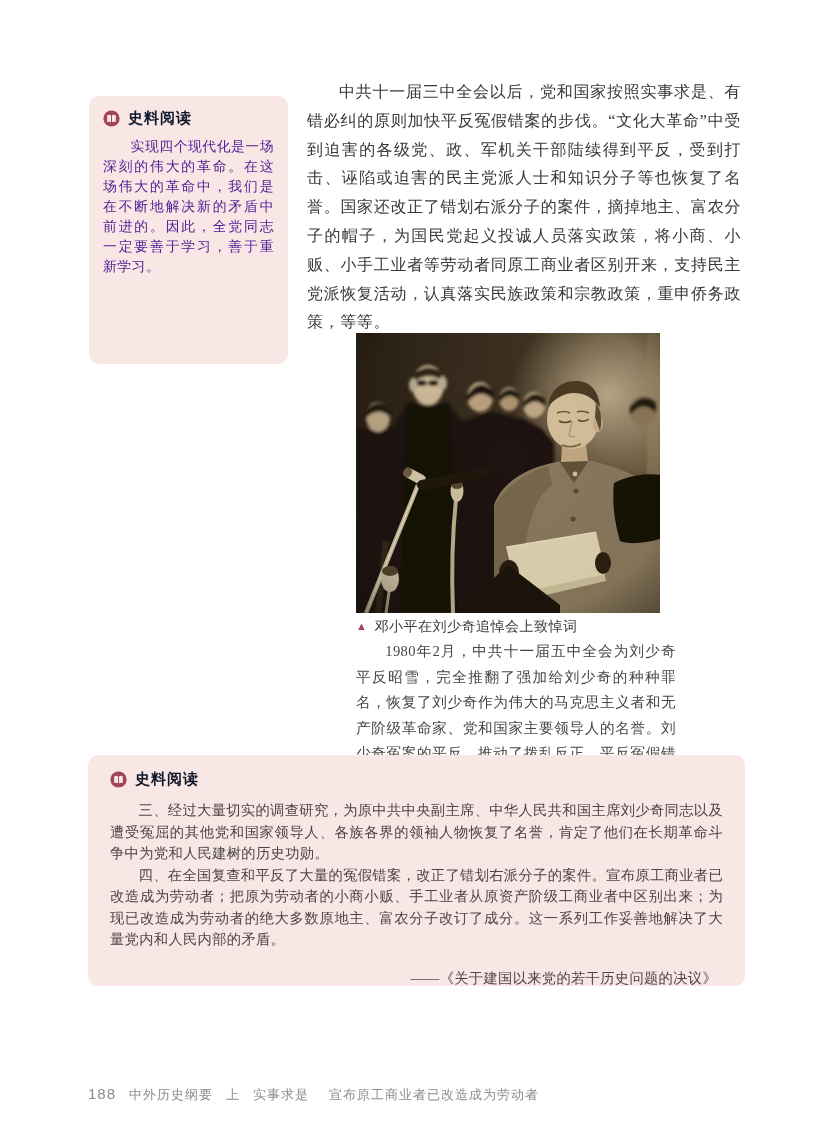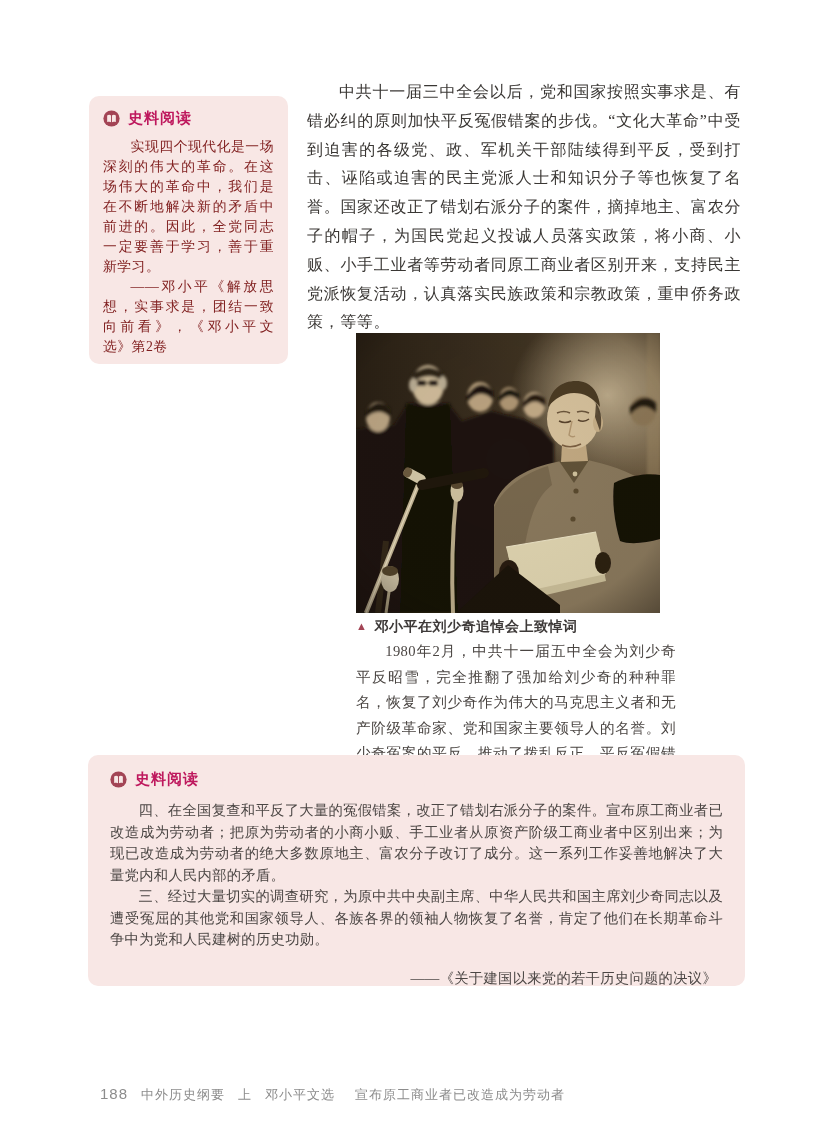--- a/index.html
+++ b/index.html
@@ -9,51 +9,51 @@
     color:#3b3836;
   }
 
   
   .material-box { position:absolute; background:#f8e7e5; border-radius:10px; box-sizing:border-box; }
   .box-sidebar { left:89px; top:96px; width:199px; height:268px; padding:13px 14px; }
   .box-bottom  { left:88px; top:755px; width:657px; height:231px; padding:15px 22px 14px 22px; }
 
   .box-header { display:flex; align-items:center; gap:8px;
     font-family:"Liberation Sans","DejaVu Sans",sans-serif;
-    font-weight:bold; font-size:15px; color:#be185d; letter-spacing:1px; }
+    font-weight:bold; font-size:15px; color:#0f172a; letter-spacing:1px; }
   .book-badge { width:17px; height:17px; flex:0 0 auto; display:block; }
 
   .box-sidebar .box-body { margin-top:9px; font-size:13.8px; line-height:20px;
-    color:#7f1d1d; text-align:justify; letter-spacing:0.5px; }
+    color:#4c1d95; text-align:justify; letter-spacing:0.5px; }
   .box-sidebar p { margin:0; text-indent:2em; }
   .box-sidebar .attr { margin-top:0; }
 
   .box-bottom .box-body { margin-top:11px; font-size:14.3px; line-height:21.5px;
     color:#4b4644; letter-spacing:0.3px; }
   .box-bottom p { margin:0; text-indent:2em; text-align:justify; }
   .box-bottom .attr-right { text-align:right; text-indent:0; padding-right:6px; margin-top:17px; }
 
   
   .main-text { position:absolute; left:307px; top:78px; width:434px;
     font-size:16px; line-height:28.8px; color:#3a3734; text-align:justify; letter-spacing:0.6px; }
   .main-text p { margin:0; text-indent:2em; }
 
   
   .photo-figure { position:absolute; left:356px; top:333px; width:304px; height:280px; margin:0; }
   .photo-figure svg { display:block; width:304px; height:280px; }
 
   
   .caption { position:absolute; left:356px; top:618px; width:320px; }
-  .caption-title { font-size:14px; color:#3e3a39; letter-spacing:0.5px;font-weight:bold; }
+  .caption-title { font-size:14px; color:#3e3a39; letter-spacing:0.5px; }
   .caption-title .marker { color:#a34455; font-size:11px; margin-right:7px; position:relative; top:-1px; }
   .caption-body { margin:3px 0 0 0; font-size:14.6px; line-height:25.6px; color:#4a4542;
     text-align:justify; text-indent:2em; letter-spacing:0.4px; }
 
   
-  .footer { position:absolute; left:100px; top:1058px; display:flex; align-items:baseline;
+  .footer { position:absolute; left:88px; top:1058px; display:flex; align-items:baseline;
     font-family:"Liberation Sans","DejaVu Sans",sans-serif; color:#8c8c8c; }
   .footer .page-num { font-size:15px; letter-spacing:1px; }
   .footer .seg { font-size:13px; margin-left:13px; letter-spacing:1px;margin-top:28px; }
   .footer .seg.wide { margin-left:20px; }
 </style>
 </head>
 <body>
 
 <div class="page">
 
@@ -61,21 +61,20 @@
     <div class="box-header">
       <svg class="book-badge" viewBox="0 0 18 18">
         <circle cx="9" cy="9" r="8.6" fill="#a34455"></circle>
         <path d="M4.4,5.7 C5.8,4.9 7.5,4.9 8.5,5.8 L8.5,12.9 C7.5,12.2 5.8,12.2 4.4,12.8 Z" fill="#f8e7e5"></path>
         <path d="M13.6,5.7 C12.2,4.9 10.5,4.9 9.5,5.8 L9.5,12.9 C10.5,12.2 12.2,12.2 13.6,12.8 Z" fill="#f8e7e5"></path>
       </svg>
       <span>史料阅读</span>
     </div>
     <div class="box-body">
       <p>实现四个现代化是一场深刻的伟大的革命。在这场伟大的革命中，我们是在不断地解决新的矛盾中前进的。因此，全党同志一定要善于学习，善于重新学习。</p>
-      <p class="attr">——邓小平《解放思想，实事求是，团结一致向前看》，《邓小平文选》第2卷</p>
     </div>
   </aside>
 
   <section class="main-text">
     <p>中共十一届三中全会以后，党和国家按照实事求是、有错必纠的原则加快平反冤假错案的步伐。“文化大革命”中受到迫害的各级党、政、军机关干部陆续得到平反，受到打击、诬陷或迫害的民主党派人士和知识分子等也恢复了名誉。国家还改正了错划右派分子的案件，摘掉地主、富农分子的帽子，为国民党起义投诚人员落实政策，将小商、小贩、小手工业者等劳动者同原工商业者区别开来，支持民主党派恢复活动，认真落实民族政策和宗教政策，重申侨务政策，等等。</p>
   </section>
 
   <figure class="photo-figure">
     <svg viewBox="0 0 304 280" preserveAspectRatio="none">
       <defs>
@@ -189,27 +188,27 @@
   <aside class="material-box box-bottom">
     <div class="box-header">
       <svg class="book-badge" viewBox="0 0 18 18">
         <circle cx="9" cy="9" r="8.6" fill="#a34455"></circle>
         <path d="M4.4,5.7 C5.8,4.9 7.5,4.9 8.5,5.8 L8.5,12.9 C7.5,12.2 5.8,12.2 4.4,12.8 Z" fill="#f8e7e5"></path>
         <path d="M13.6,5.7 C12.2,4.9 10.5,4.9 9.5,5.8 L9.5,12.9 C10.5,12.2 12.2,12.2 13.6,12.8 Z" fill="#f8e7e5"></path>
       </svg>
       <span>史料阅读</span>
     </div>
     <div class="box-body">
+      <p>三、经过大量切实的调查研究，为原中共中央副主席、中华人民共和国主席刘少奇同志以及遭受冤屈的其他党和国家领导人、各族各界的领袖人物恢复了名誉，肯定了他们在长期革命斗争中为党和人民建树的历史功勋。</p>
       <p>四、在全国复查和平反了大量的冤假错案，改正了错划右派分子的案件。宣布原工商业者已改造成为劳动者；把原为劳动者的小商小贩、手工业者从原资产阶级工商业者中区别出来；为现已改造成为劳动者的绝大多数原地主、富农分子改订了成分。这一系列工作妥善地解决了大量党内和人民内部的矛盾。</p>
-      <p>三、经过大量切实的调查研究，为原中共中央副主席、中华人民共和国主席刘少奇同志以及遭受冤屈的其他党和国家领导人、各族各界的领袖人物恢复了名誉，肯定了他们在长期革命斗争中为党和人民建树的历史功勋。</p>
       <p class="attr-right">——《关于建国以来党的若干历史问题的决议》</p>
     </div>
   </aside>
 
   <div class="footer">
     <span class="page-num">188</span>
     <span class="seg">中外历史纲要</span>
     <span class="seg">上</span>
-    <span class="seg">邓小平文选</span>
+    <span class="seg">实事求是</span>
     <span class="seg wide">宣布原工商业者已改造成为劳动者</span>
   </div>
 
 </div>
 
 </body></html>

